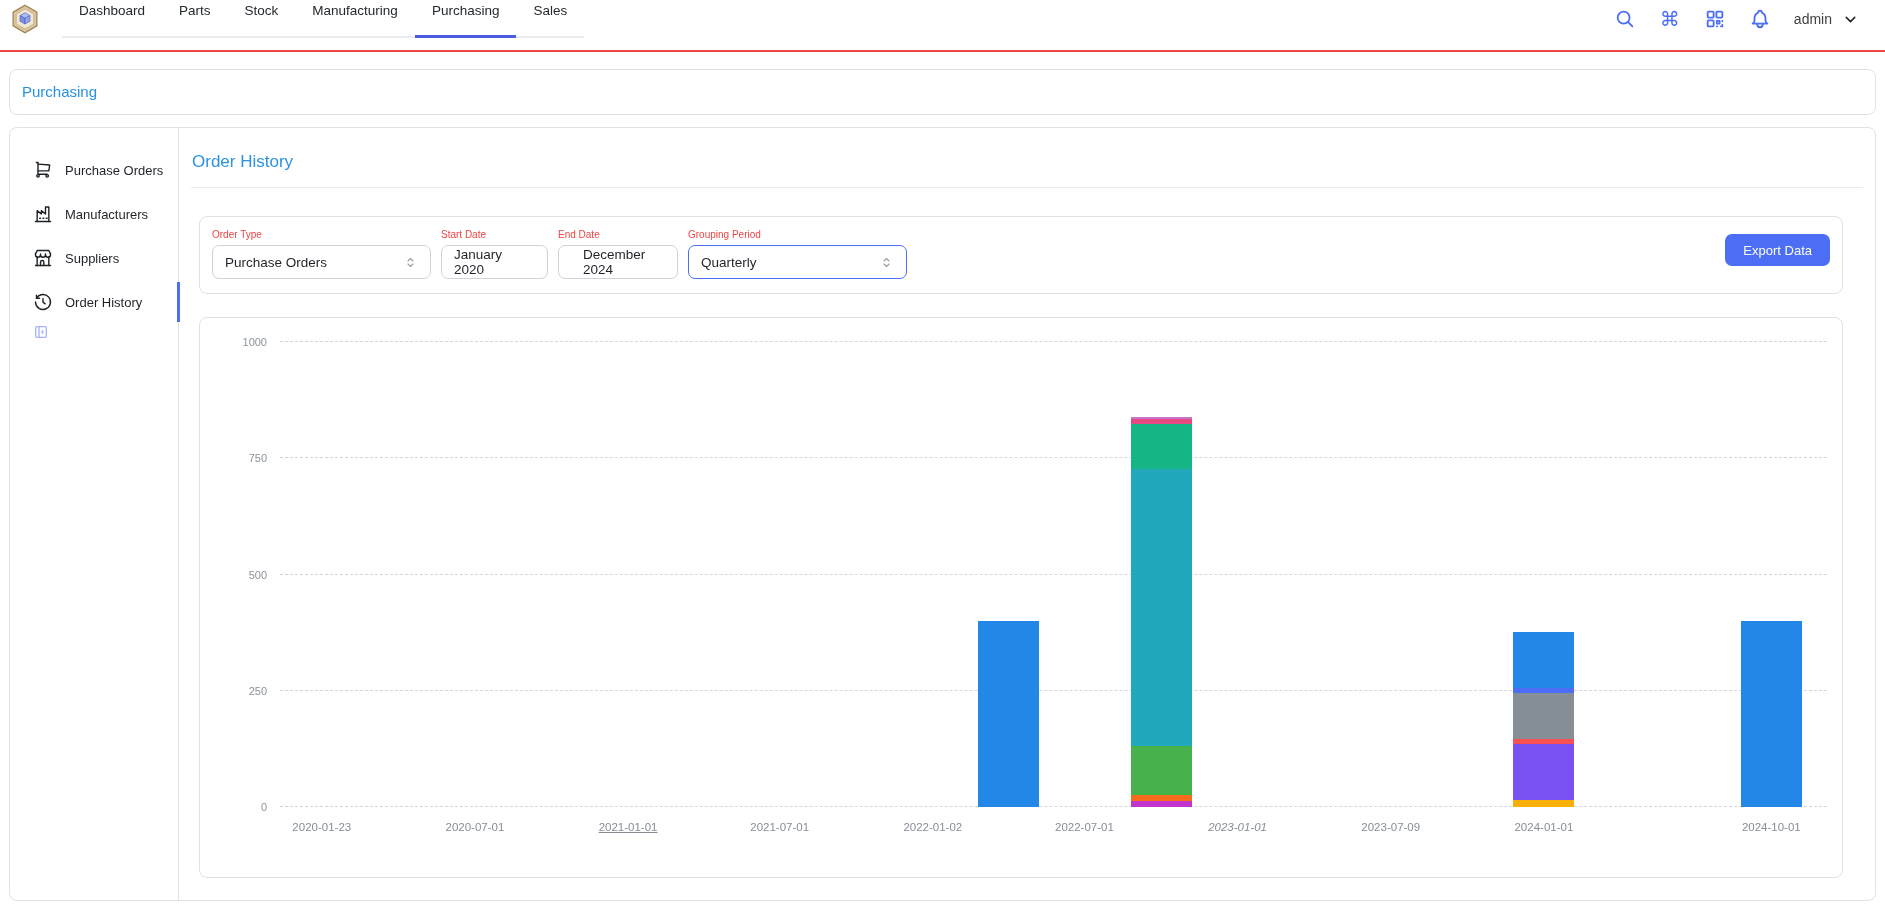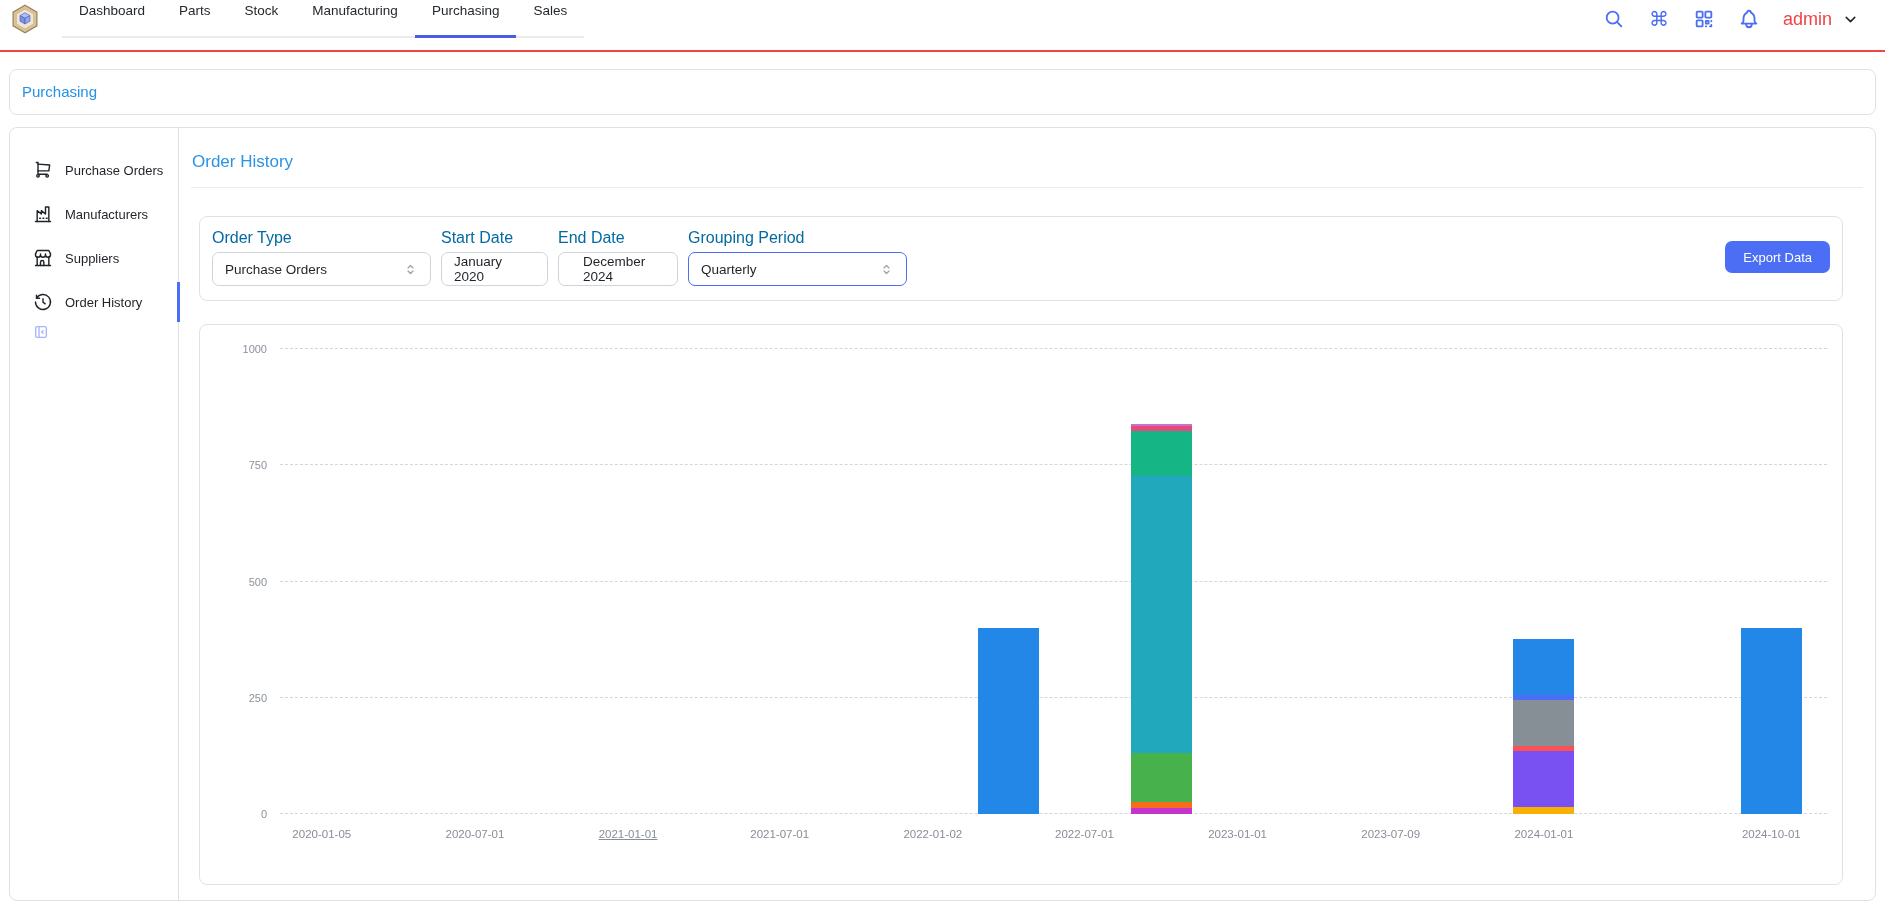--- a/index.html
+++ b/index.html
@@ -9,21 +9,21 @@
   .topbar { height:52px; display:flex; align-items:center; padding:0 26px 12px 10px; border-bottom:2px solid #ef4444; }
   .logo { width:30px; height:30px; margin-right:22px; flex:none; }
   .tabs { display:inline-flex; align-self:flex-end; height:52px; border-bottom:2px solid #e9ecef; }
   .tab { display:flex; align-items:center; height:52px; padding:0 17px; font-size:13.5px; color:#24292e; cursor:pointer; border-bottom:3px solid transparent; margin-bottom:-2px; white-space:nowrap; }
   .tab.active { border-bottom-color:#4a5ce0; }
   .topbar-right { margin-left:auto; display:flex; align-items:center; gap:23px; }
   .tb-icon { width:22px; height:22px; color:#4c6ef5; display:flex; align-items:center; justify-content:center; cursor:pointer; }
   .tb-icon svg { width:22px; height:22px; }
   .cmd-glyph { font-family:"DejaVu Sans", sans-serif; font-size:20px; line-height:1; color:#4c6ef5; }
   .user-wrap { display:flex; align-items:center; gap:10px; cursor:pointer; }
-  .user-name { font-size:18px; color:#ef4444; }
+  .user-name { font-size:14px; color:#404040; }
   .user-wrap svg { width:17px; height:17px; color:#24292e; }
 
   
   .card { background:#fff; border:1px solid #dee2e6; border-radius:8px; }
   .breadcrumb-card { margin:17px 9px 12px 9px; padding:13px 12px; }
   .breadcrumb { font-size:15px; color:#2592e3; cursor:pointer; display:inline-block; }
 
   .main-card { margin:4px 9px; height:774px; display:flex; overflow:hidden; }
 
   
@@ -34,21 +34,21 @@
   .side-item.active::after { content:""; position:absolute; right:-2px; top:2px; bottom:2px; width:3px; background:#4c6ef5; }
   .collapse-btn { margin:16px 0 0 23px; width:16px; height:16px; color:#a5b4fc; cursor:pointer; }
   .collapse-btn svg { width:16px; height:16px; }
 
   
   .content { flex:1; padding:20px 12px 0 12px; min-width:0; }
   .page-title { font-size:17px; font-weight:400; color:#2b93e4; margin:4px 0 15px 1px; }
   .title-divider { border:none; border-top:1px solid #e9ecef; margin:0 0 28px 0; }
 
   .filter-card { margin:0 20px 0 8px; padding:12px 12px 14px 12px; display:flex; gap:10px; align-items:flex-start; }
-  .field label { display:block; font-size:16px; color:#0369a1; margin-bottom:5px; }
+  .field label { display:block; font-size:10px; color:#ef4444; margin-bottom:5px; }
   .control { height:34px; border:1px solid #ced4da; border-radius:7px; background:#fff; display:flex; align-items:center; padding:0 12px; font-size:13.5px; color:#1f2328; cursor:pointer; }
   .control.select { justify-content:space-between; }
   .control.select svg { width:15px; height:15px; color:#9aa1a9; flex:none; margin-left:8px; }
   .w-ordertype { width:219px; } .w-start { width:107px; } .w-end { width:120px;padding-left:24px; } .w-group { width:219px; }
   .control.focused { border-color:#4c6ef5; }
   .export-btn { margin-left:auto; align-self:flex-end; margin-bottom:13px; height:32px; padding:0 18px; background:#4c6ef5; border:none; border-radius:7px; color:#fff; font-size:13px; font-family:inherit; cursor:pointer; }
 
   
   .chart-card { margin:23px 20px 0 8px; height:561px; position:relative; }
   .plot { position:absolute; left:80px; right:15px; top:24px; bottom:70px; }
@@ -210,27 +210,27 @@
           <div class="gridline" style="bottom: 0%;"></div>
           <span class="ytick" style="bottom: 0%; transform: translate(-100%, 50%);">0</span>
           <div class="gridline" style="bottom: 25%;"></div>
           <span class="ytick" style="bottom: 25%; transform: translate(-100%, 50%);">250</span>
           <div class="gridline" style="bottom: 50%;"></div>
           <span class="ytick" style="bottom: 50%; transform: translate(-100%, 50%);">500</span>
           <div class="gridline" style="bottom: 75%;"></div>
           <span class="ytick" style="bottom: 75%; transform: translate(-100%, 50%);">750</span>
           <div class="gridline" style="bottom: 100%;"></div>
           <span class="ytick" style="bottom: 100%; transform: translate(-100%, 50%);">1000</span>
-          <span class="xtick" style="left: 2.7%;">2020-01-05</span>
+          <span class="xtick" style="left: 2.7%;">2020-01-23</span>
           <span class="xtick" style="left: 12.6%;">2020-07-01</span>
           <span class="xtick" style="left: 22.5%; text-decoration: underline;">2021-01-01</span>
           <span class="xtick" style="left: 32.3%;">2021-07-01</span>
           <span class="xtick" style="left: 42.2%;">2022-01-02</span>
           <span class="xtick" style="left: 52%;">2022-07-01</span>
-          <span class="xtick" style="left: 61.9%;">2023-01-01</span>
+          <span class="xtick" style="left: 61.9%; font-style: italic;">2023-01-01</span>
           <span class="xtick" style="left: 71.8%;">2023-07-09</span>
           <span class="xtick" style="left: 81.7%;">2024-01-01</span>
           <span class="xtick" style="left: 96.4%;">2024-10-01</span>
           <div class="bar" title="2022 Q2 (2022-04-01): 400" style="left: 45.125%; width: 3.95%; height: 40%;">
             <div class="seg" style="flex-grow: 400; background: rgb(34, 135, 230);"></div>
           </div>
           <div class="bar" title="2022 Q4 (2022-10-01): 838" style="left: 55.025%; width: 3.95%; height: 83.8%;">
             <div class="seg" style="flex-grow: 13; background: rgb(194, 52, 204);"></div>
             <div class="seg" style="flex-grow: 13; background: rgb(247, 107, 28);"></div>
             <div class="seg" style="flex-grow: 105; background: rgb(71, 177, 76);"></div>

